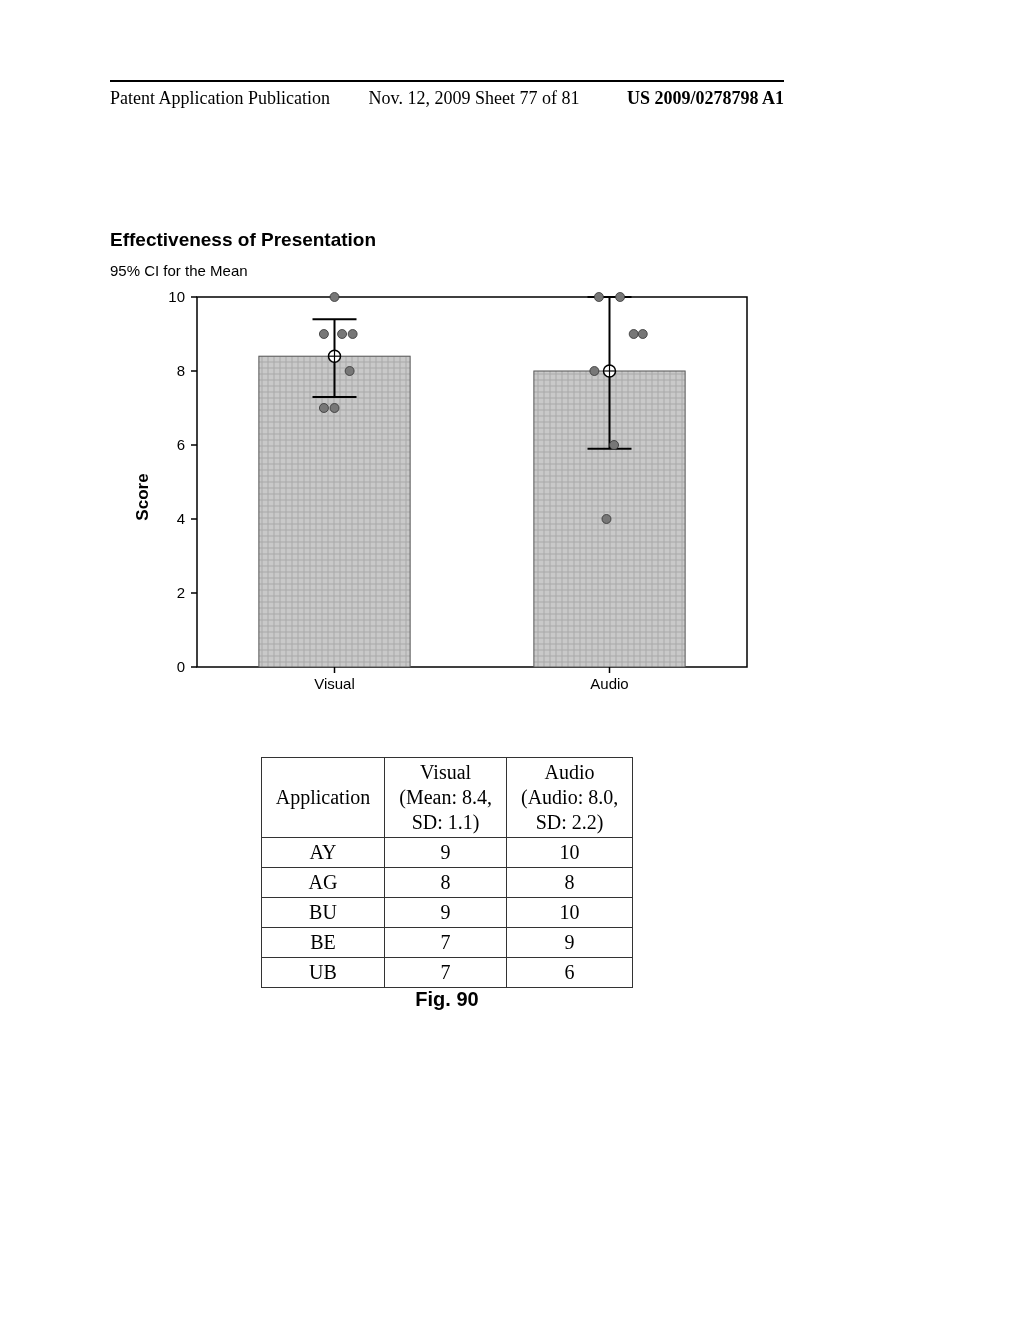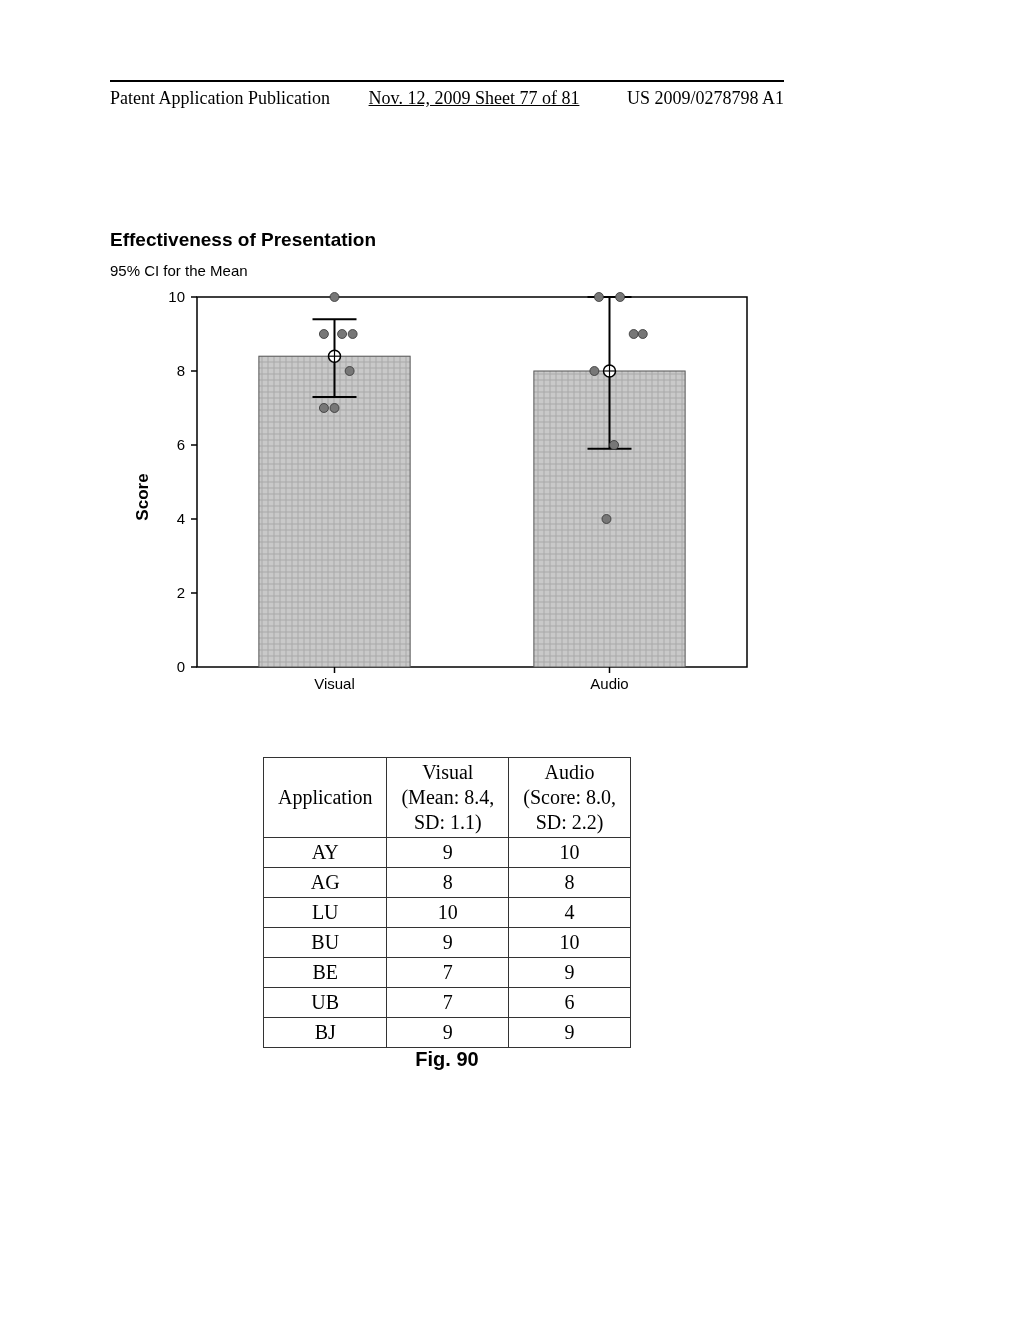--- a/index.html
+++ b/index.html
@@ -21,22 +21,22 @@
     border: none;
     border-top: 2px solid #000;
     margin: 0 0 6px 0;
   }
   .header-row {
     display: flex;
     justify-content: space-between;
     font-size: 18px;
   }
   .header-left { font-weight: normal; }
-  .header-mid { font-weight: normal; text-decoration: underline; }
-  .header-right { font-weight: normal; margin-left: 9px; }
+  .header-mid { font-weight: normal; }
+  .header-right { font-weight: bold; margin-left: 9px; }
   .chart-wrap {
     margin-top: 120px;
     text-align: left;
   }
   .chart-title {
     font-family: Verdana, Arial, sans-serif;
     font-weight: bold;
     font-size: 19px;
   }
   .chart-subtitle {
@@ -168,58 +168,48 @@
         <th>
           <span>Application</span>
         </th>
         <th>
           <span>Visual</span><br>
           <span>(Mean: 8.4,</span><br>
           <span>SD: 1.1)</span>
         </th>
         <th>
           <span>Audio</span><br>
-          <span>(Score: 8.0,</span><br>
+          <span>(Audio: 8.0,</span><br>
           <span>SD: 2.2)</span>
         </th>
       </tr>
     </thead>
     <tbody id="table-body">
         <tr>
           <td>AY</td>
           <td>9</td>
           <td>10</td>
         </tr>
         <tr>
           <td>AG</td>
           <td>8</td>
           <td>8</td>
         </tr>
         <tr>
-          <td>LU</td>
-          <td>10</td>
-          <td>4</td>
-        </tr>
-        <tr>
           <td>BU</td>
           <td>9</td>
           <td>10</td>
         </tr>
         <tr>
           <td>BE</td>
           <td>7</td>
           <td>9</td>
         </tr>
         <tr>
           <td>UB</td>
           <td>7</td>
           <td>6</td>
         </tr>
-        <tr>
-          <td>BJ</td>
-          <td>9</td>
-          <td>9</td>
-        </tr>
       </tbody>
   </table>
 
   <div class="fig-caption">Fig. 90</div>
 </div>
 
 </body></html>

